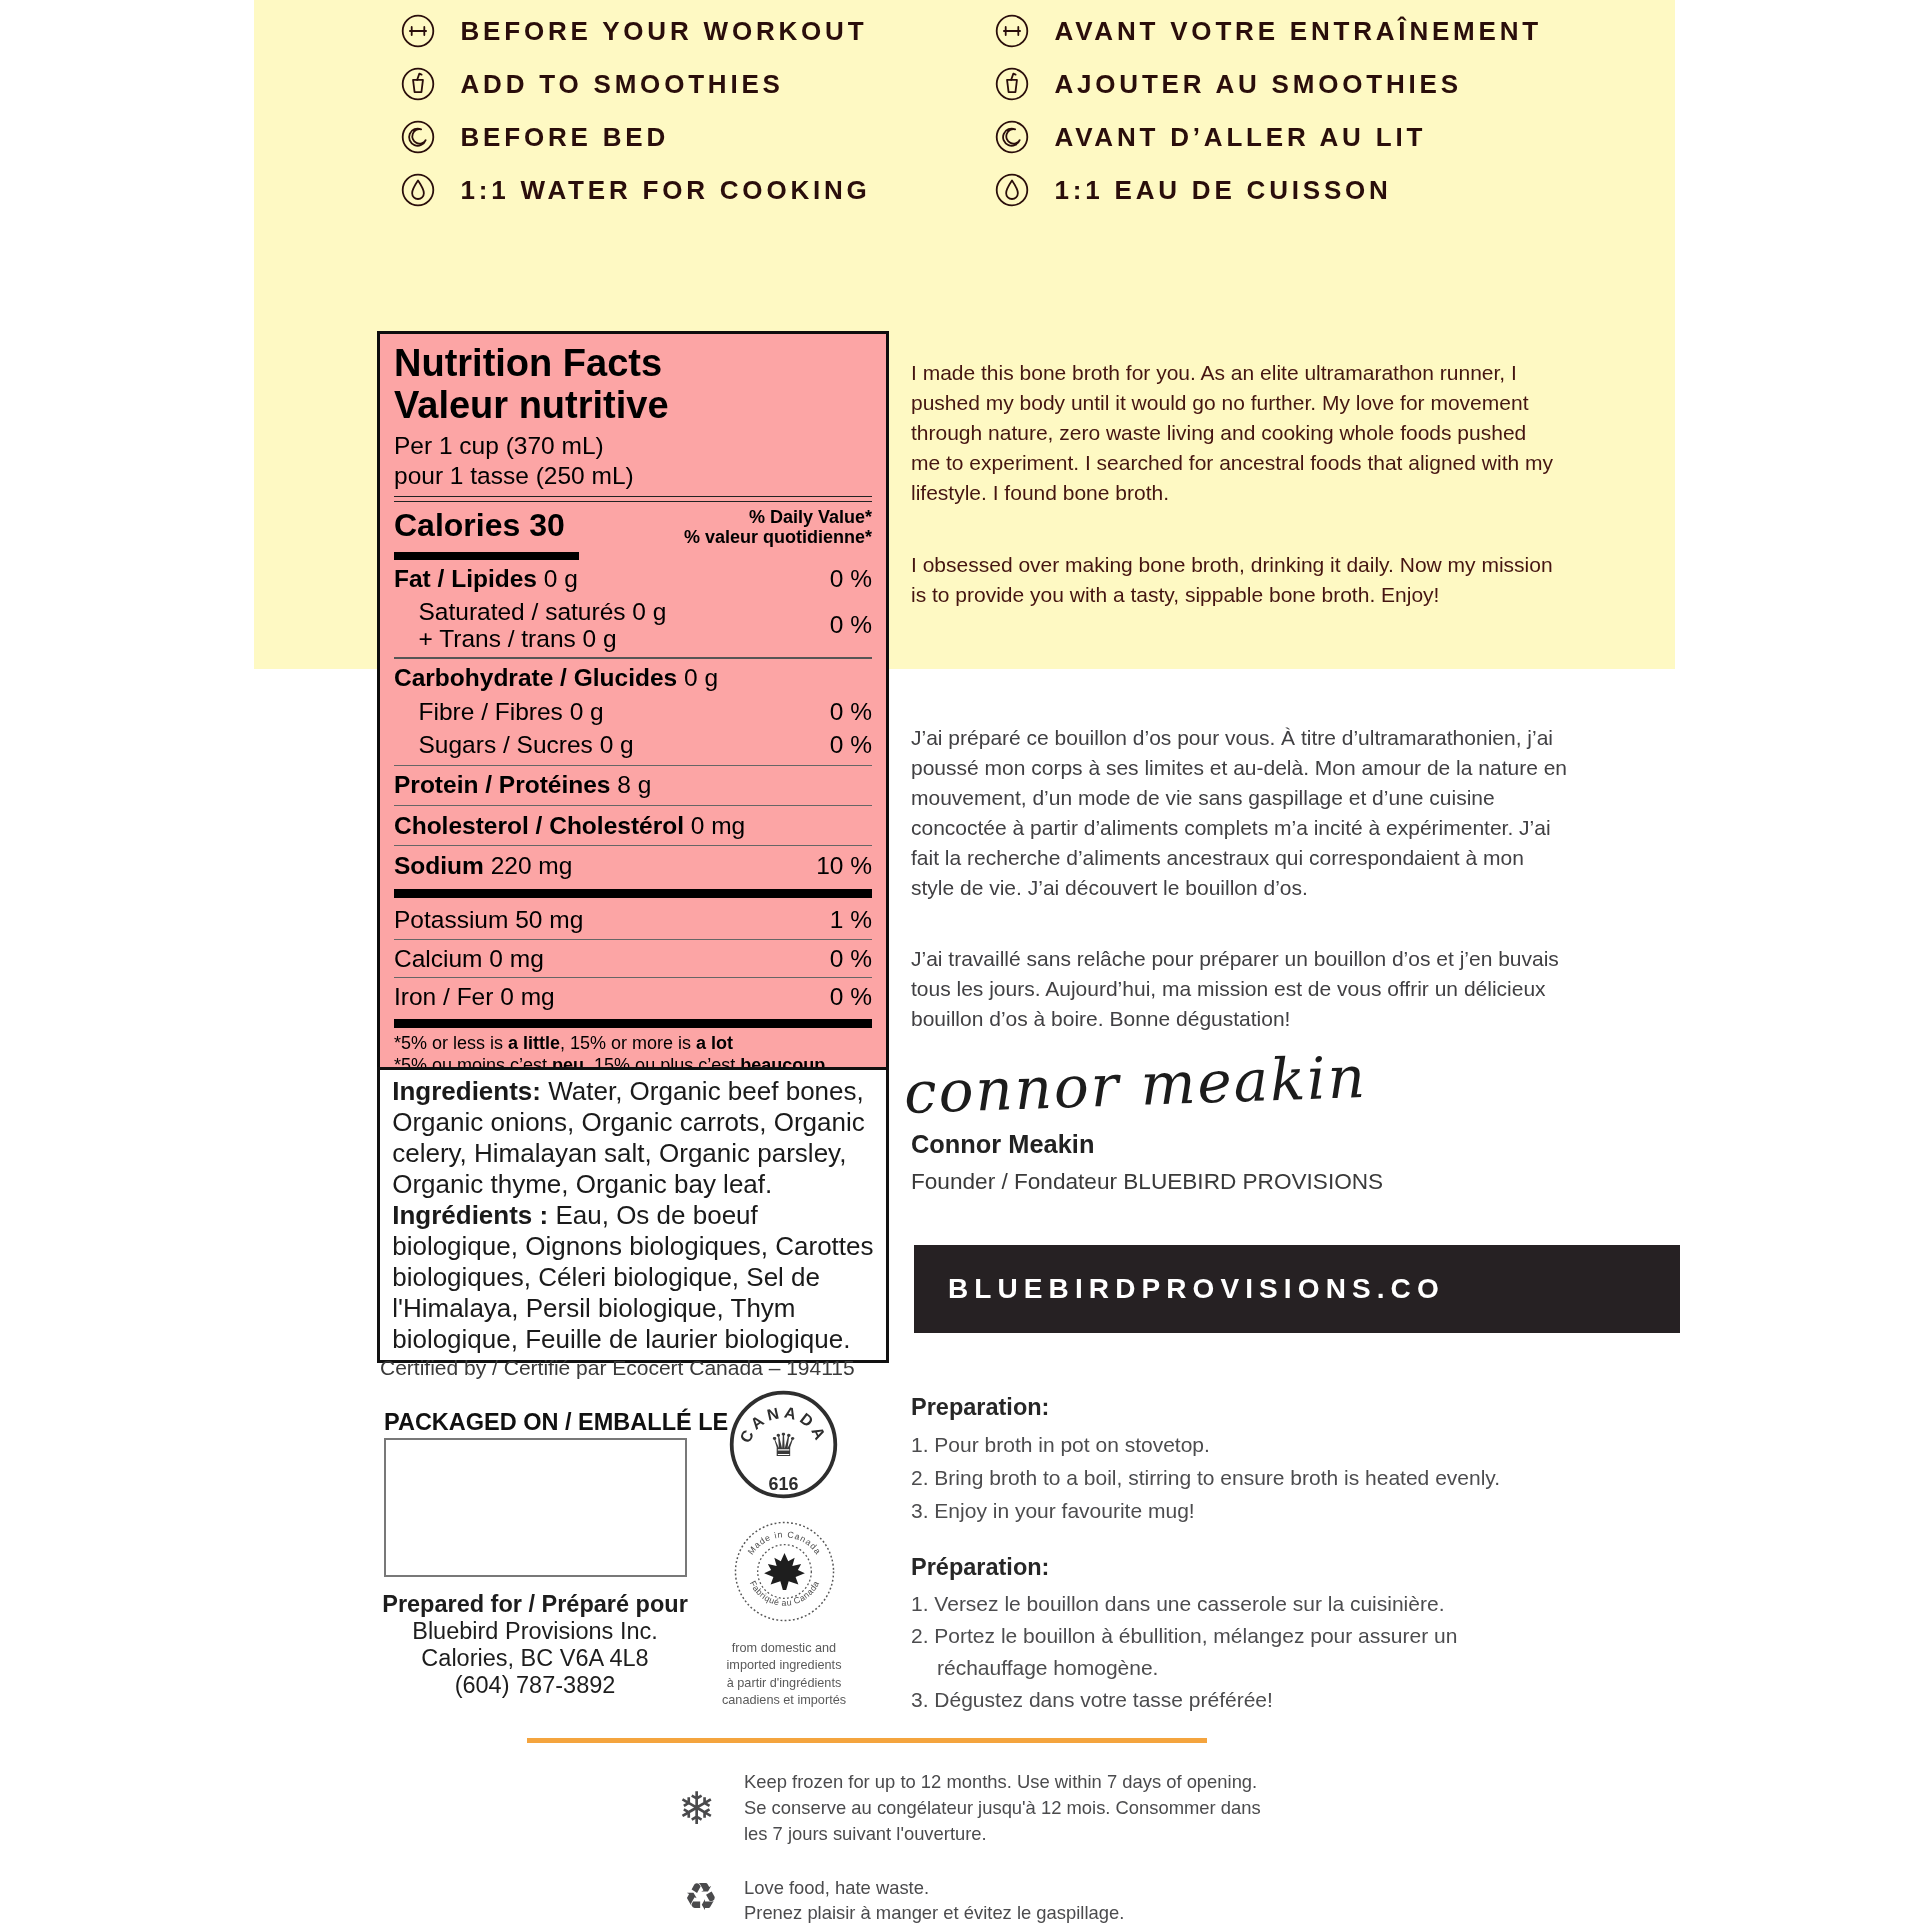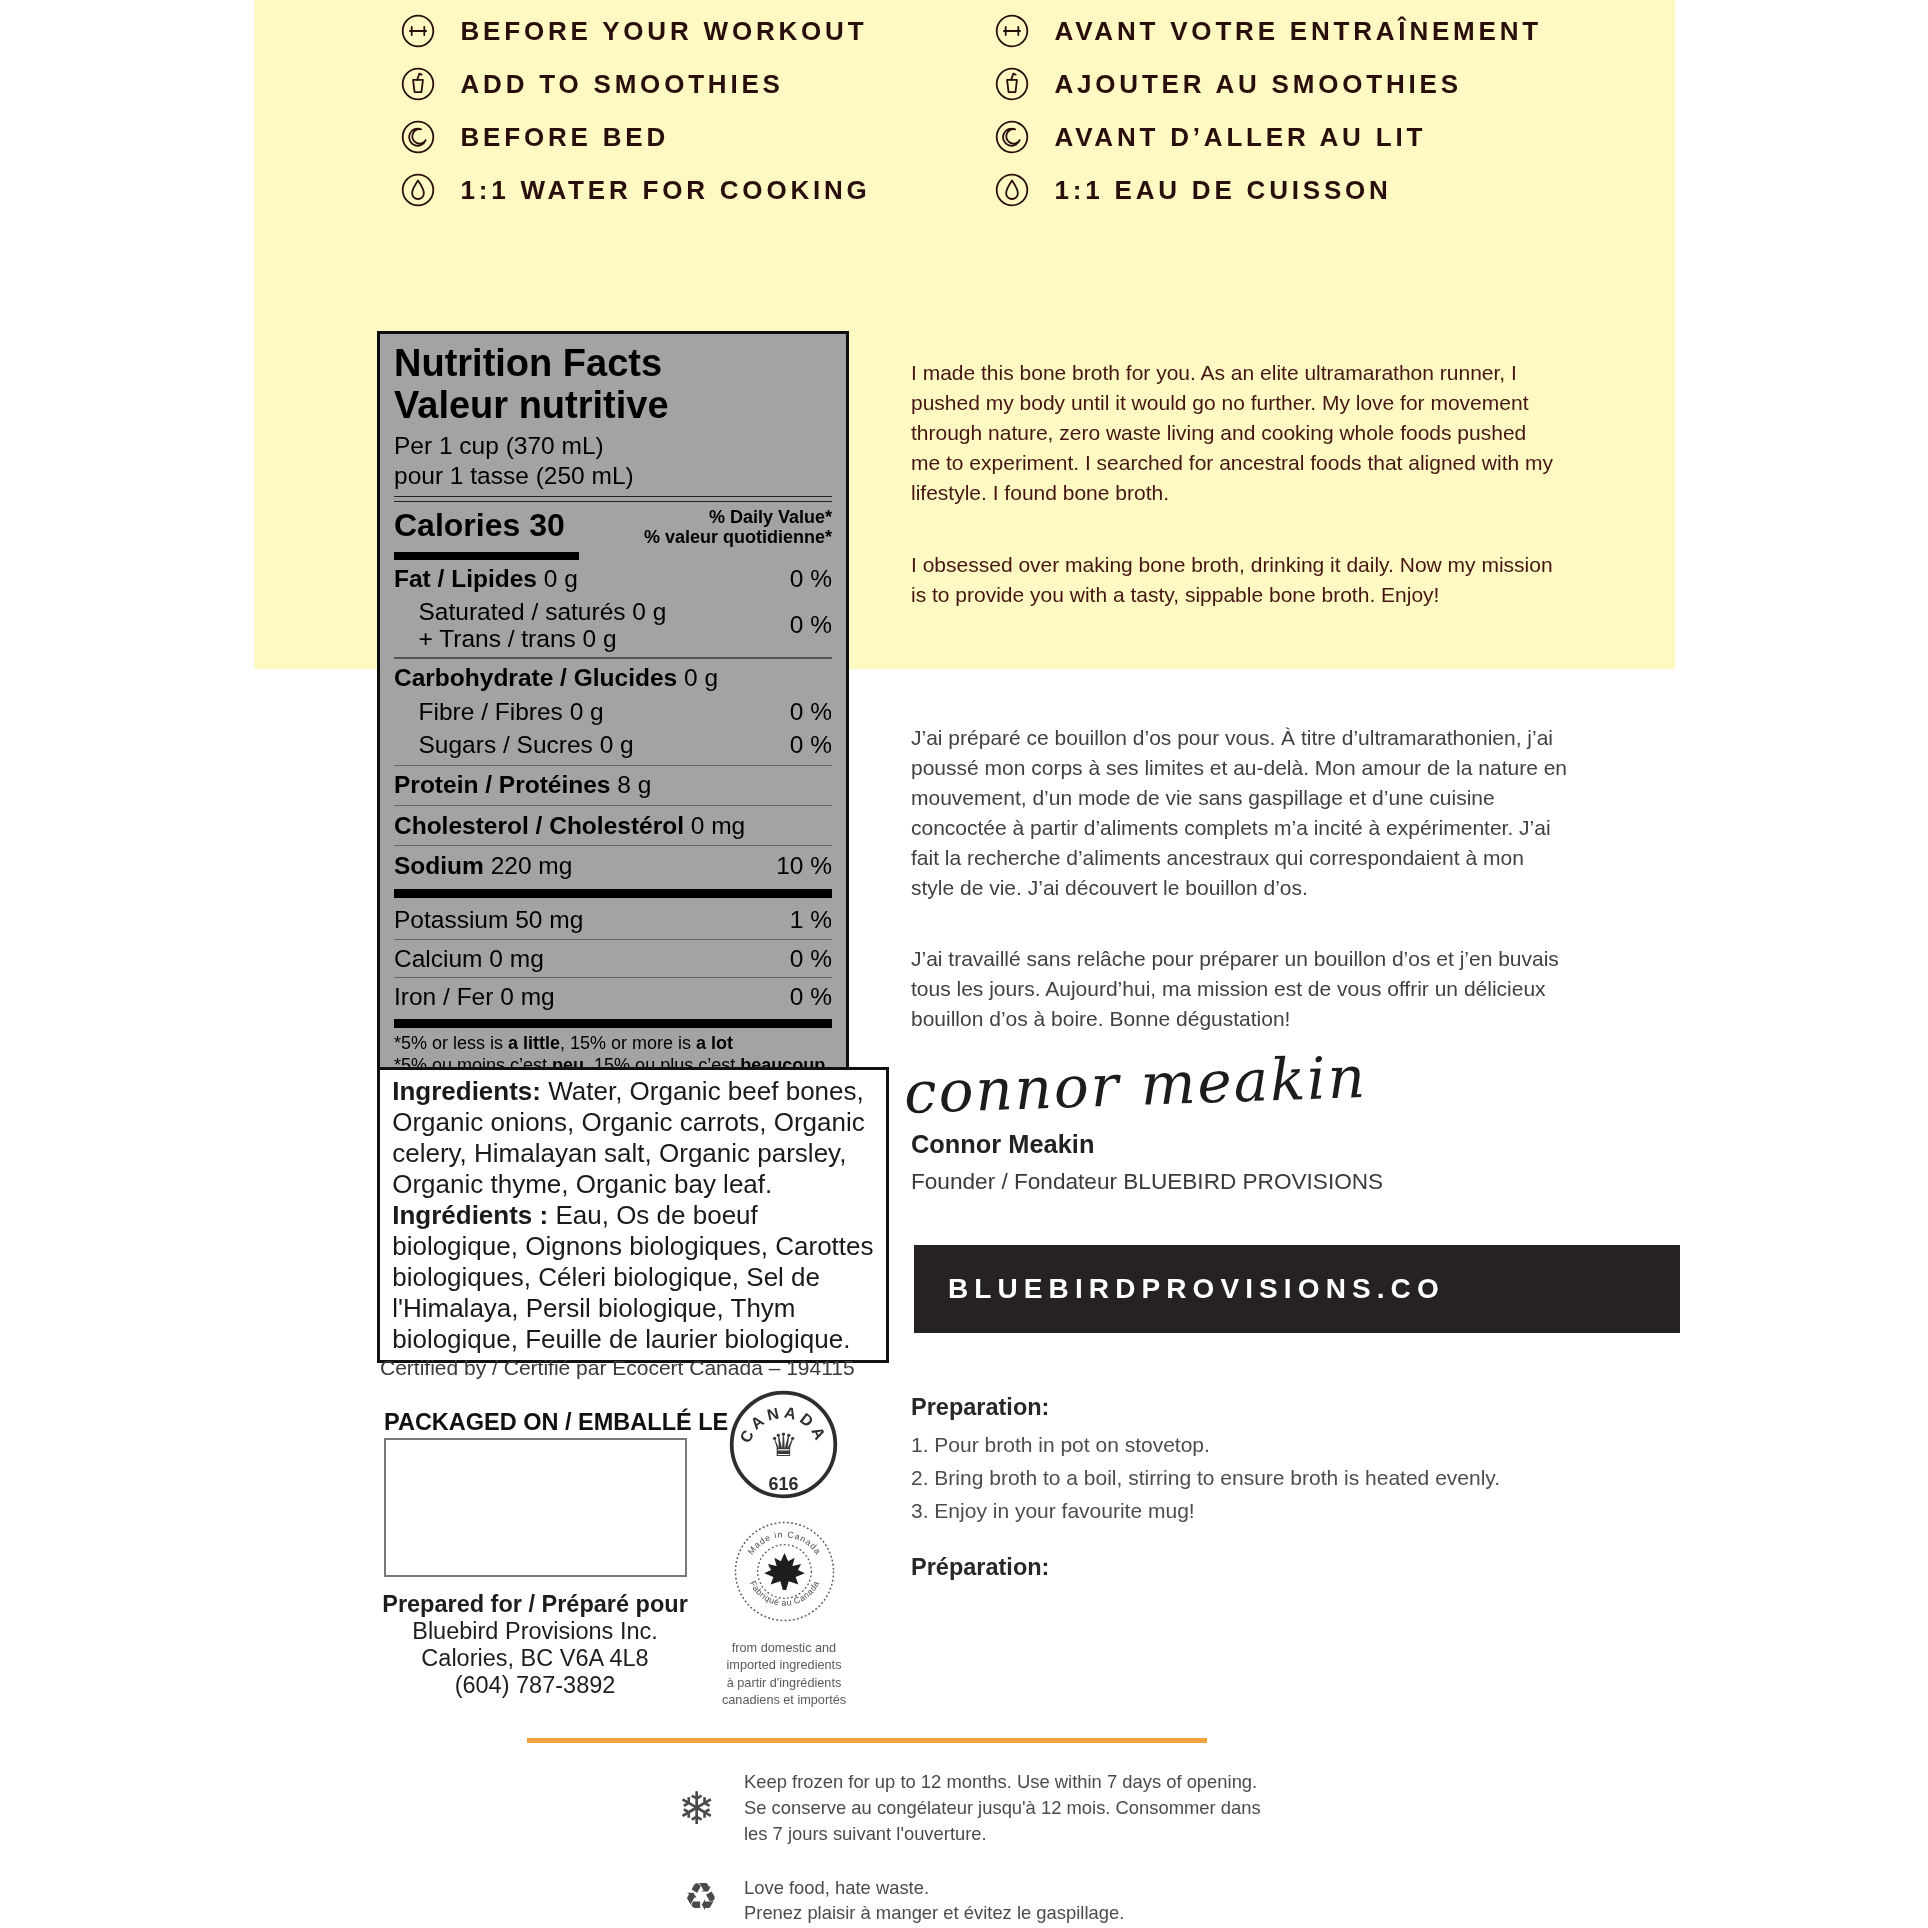--- a/index.html
+++ b/index.html
@@ -10,21 +10,21 @@
   
   .red-panel{left:254px;top:0;width:1421px;height:669px;background:#fef9c3;}
   .usage-list{list-style:none;margin:0;padding:0;}
   .usage-list li{display:flex;align-items:center;height:53px;color:#2a0e0b;}
   .usage-icon{width:36px;height:36px;flex:0 0 36px;margin-right:24.5px;color:#2a0e0b;}
   .usage-label{font-weight:bold;font-size:26px;letter-spacing:3.8px;white-space:nowrap;}
   .story{color:#451511;font-size:21px;line-height:30px;width:650px;}
   .story-fr{color:#414043;font-size:21px;line-height:30px;width:659px;}
 
   
-  .nft{left:377px;top:331px;width:472px;background:#a3a3a3;border:3.3px solid #0d0d0d;
+  .nft{left:377px;top:331px;width:512px;background:#fca5a5;border:3.3px solid #0d0d0d;
        box-sizing:border-box;padding:7.5px 14px 9.4px 14px;color:#000;}
   .nft-title{font-size:38px;font-weight:bold;line-height:42px;}
   .nft-serving{font-size:24.5px;line-height:30px;}
   .rule-double{border-top:1.9px solid #222;border-bottom:1.9px solid #222;height:3.8px;margin:4.7px 0 1.9px 0;}
   .cal-row{display:flex;justify-content:space-between;align-items:flex-start;padding-top:3.8px;}
   .cal-left{font-size:32px;font-weight:bold;}
   .dv-head{text-align:right;font-size:18px;font-weight:bold;line-height:20px;}
   .cal-bar{width:185px;height:8.5px;background:#000;margin:4.7px 0 1.9px 0;}
   .nrow{display:flex;justify-content:space-between;align-items:center;font-size:24.5px;line-height:28px;padding:2.8px 0;}
   .nrow .ind{padding-left:24.5px;}
@@ -279,20 +279,26 @@
   </div>
 
   <div class="abs prep-head" style="left:911px;top:1394px;">Preparation:</div>
   <div class="abs prep-list" style="left:911px;top:1428px;">
     <div>1. Pour broth in pot on stovetop.</div>
     <div>2. Bring broth to a boil, stirring to ensure broth is heated evenly.</div>
     <div>3. Enjoy in your favourite mug!</div>
   </div>
 
   <div class="abs prep-head" style="left:911px;top:1554px;">Préparation:</div>
+  <div class="abs prep-list" style="left:911px;top:1588px;line-height:32px;">
+    <div>1. Versez le bouillon dans une casserole sur la cuisinière.</div>
+    <div>2. Portez le bouillon à ébullition, mélangez pour assurer un</div>
+    <div class="cont">réchauffage homogène.</div>
+    <div>3. Dégustez dans votre tasse préférée!</div>
+  </div>
 
   <div class="abs orange-line"></div>
 
   <div class="abs glyph-icon" style="left:678px;top:1786px;font-size:45px;">❄</div>
   <div class="abs note-text" style="left:744px;top:1769px;">
     <div>Keep frozen for up to 12 months. Use within 7 days of opening.</div>
     <div>Se conserve au congélateur jusqu'à 12 mois. Consommer dans</div>
     <div>les 7 jours suivant l'ouverture.</div>
   </div>
 

